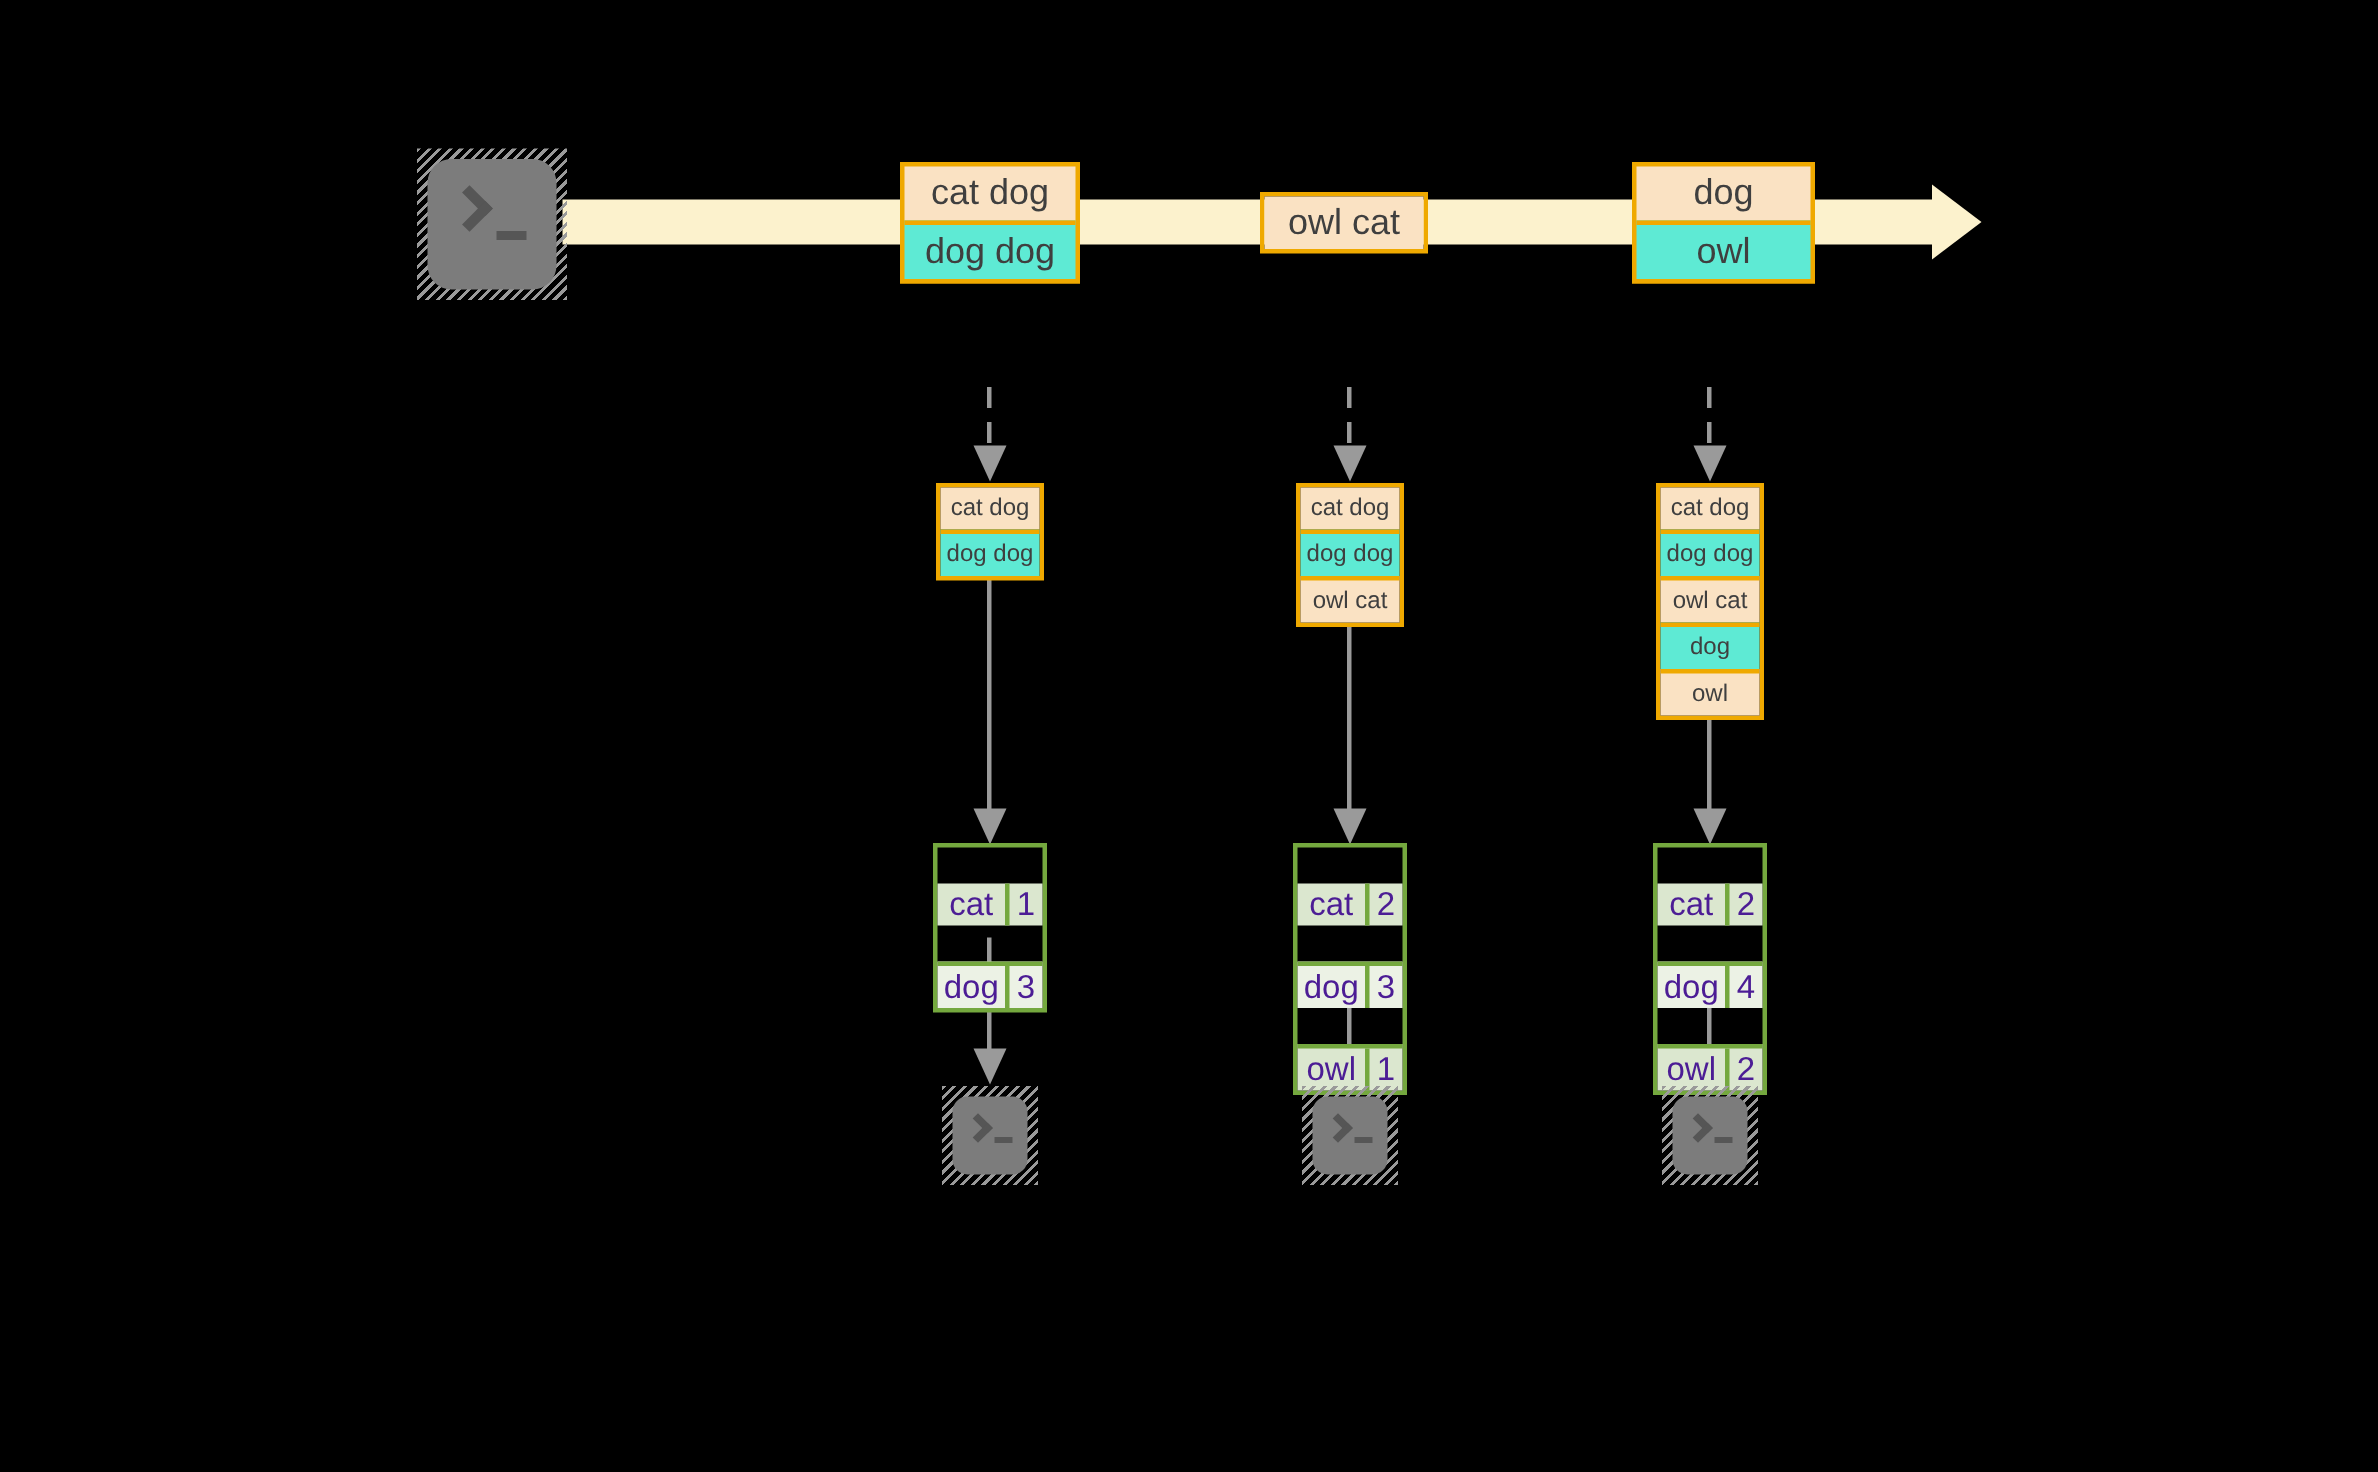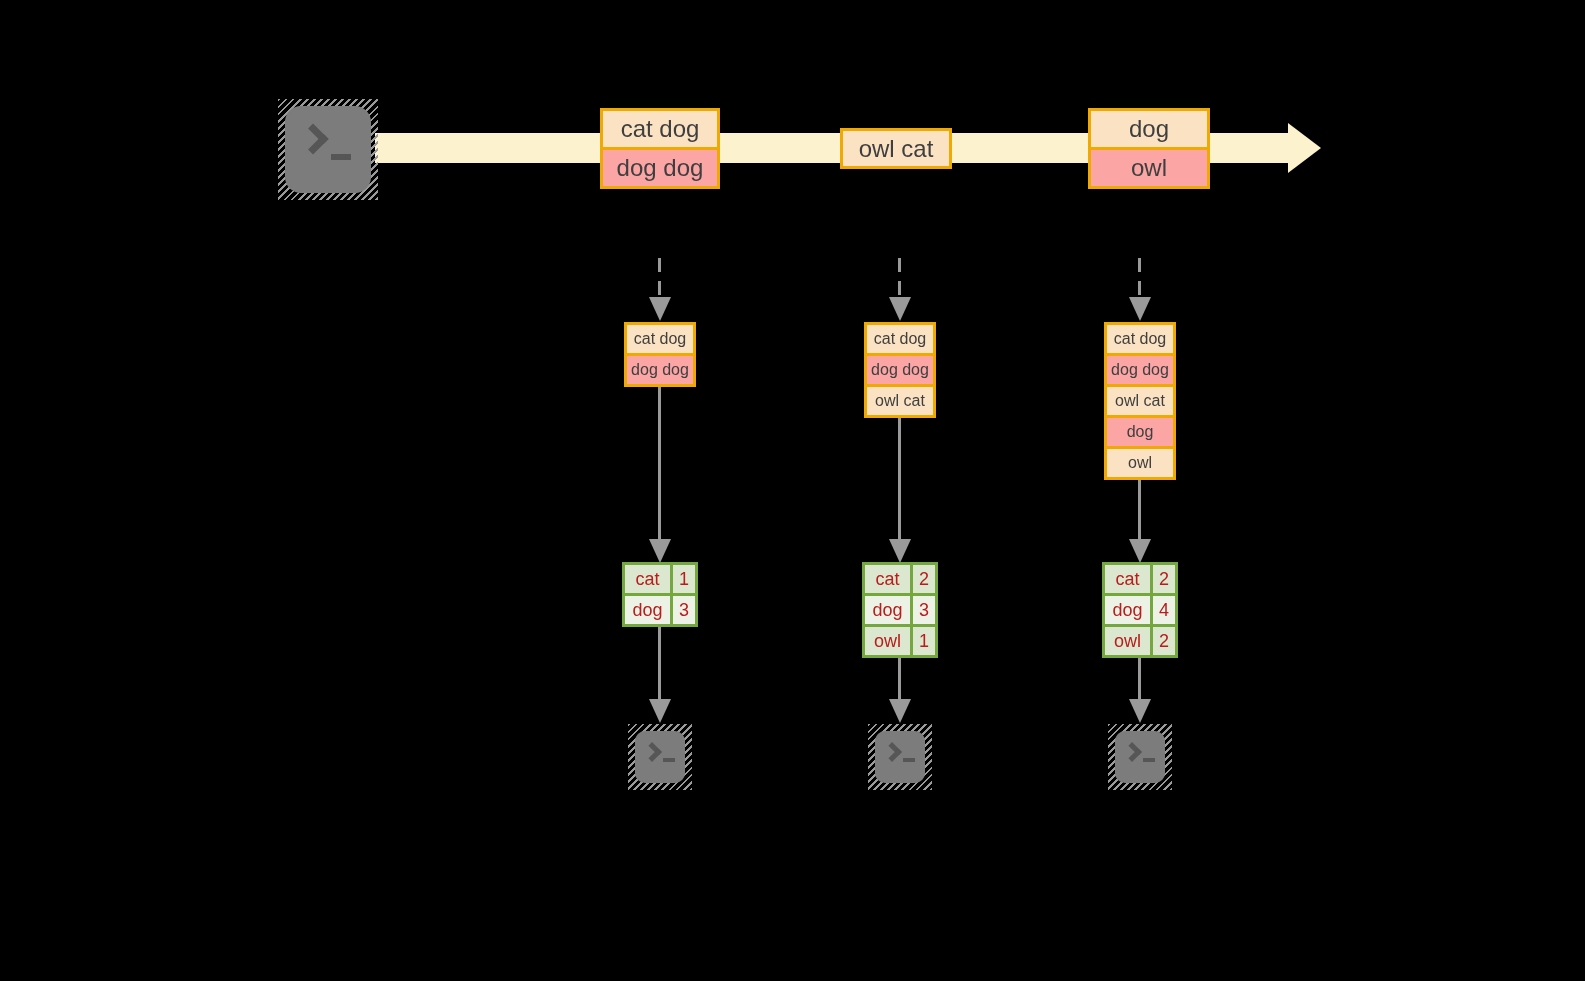--- a/index.html
+++ b/index.html
@@ -10,40 +10,40 @@
   
   .stream-band{left:375px;top:133px;width:913px;height:30px;background:#fcf2cd;z-index:0;}
   .stream-head{left:1288px;top:123px;width:0;height:0;border-top:25px solid transparent;
                border-bottom:25px solid transparent;border-left:33px solid #fcf2cd;z-index:0;}
 
   
   .obox{border:3px solid #efa900;z-index:3;box-sizing:border-box;background:#efa900;}
   .obox .cell{height:36px;line-height:36px;text-align:center;font-size:24px;}
   .obox .cell + .cell{border-top:3px solid #efa900;}
   .fill-dark{background:#fae2c3;}
-  .fill-light{background:#fca5a5;}
+  .fill-light{background:#5eead4;}
 
   
   .dashline{width:3px;height:40px;background:repeating-linear-gradient(180deg,#9a9a9a 0 14px,transparent 14px 23px);z-index:2;}
   .arrowhead{width:0;height:0;border-left:11px solid transparent;border-right:11px solid transparent;
              border-top:24px solid #9a9a9a;z-index:2;}
   .solidline{width:3px;background:#9a9a9a;z-index:2;}
 
   
   .stack{width:72px;box-sizing:border-box;border:3px solid #efa900;z-index:3;}
   .stack .cell{height:28px;line-height:28px;text-align:center;font-size:16px;}
   .stack .cell + .cell{border-top:3px solid #efa900;}
 
   
   .banner{left:693px;top:462px;width:430px;height:45px;background:#ffffff;z-index:1;
           text-align:center;line-height:46px;font-size:33px;font-weight:300;color:#1e1e1e;}
 
   
   .gtable{width:76px;box-sizing:border-box;border:3px solid #74a83e;z-index:3;}
-  .gtable .row{display:flex;height:28px;line-height:28px;font-size:18px;color:#b91c1c;}
+  .gtable .row{display:flex;height:28px;line-height:28px;font-size:22px;color:#4c1d95;margin-top:24px;}
   .gtable .row + .row{border-top:3px solid #74a83e;}
   .gtable .w{flex:1;text-align:center;border-right:3px solid #74a83e;}
   .gtable .c{width:22px;text-align:center;}
   .grow-dark{background:#dbe7cf;}
   .grow-light{background:#ecf2e5;}
 
   
   .term{background:repeating-linear-gradient(135deg,#9a9a9a 0 2px,transparent 2px 5px);z-index:3;}
   .term-inner{position:absolute;inset:7px;background:#7c7c7c;}
   .term-lg .term-inner{border-radius:16px;}

